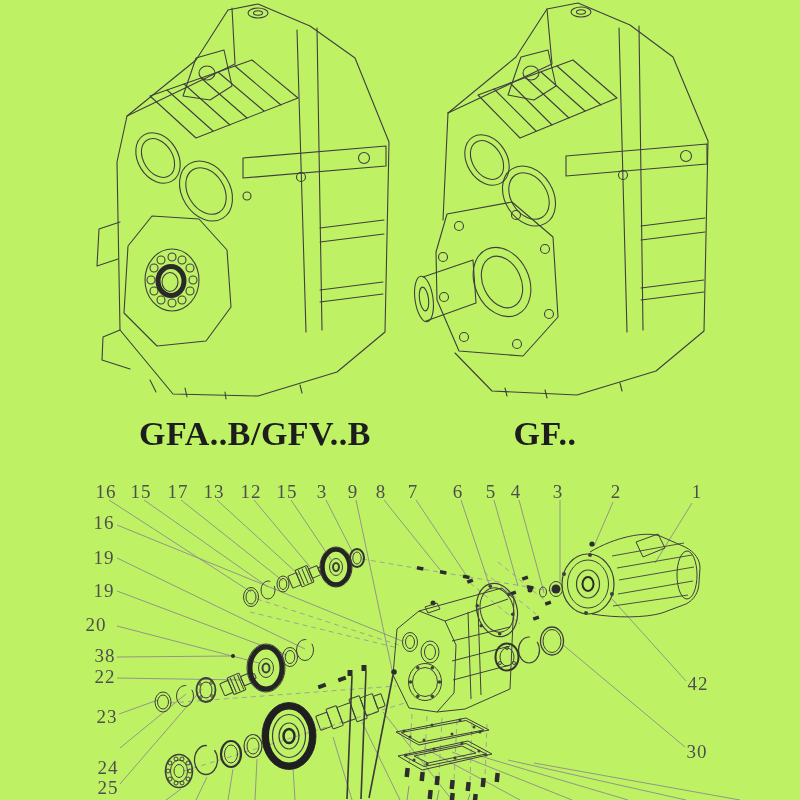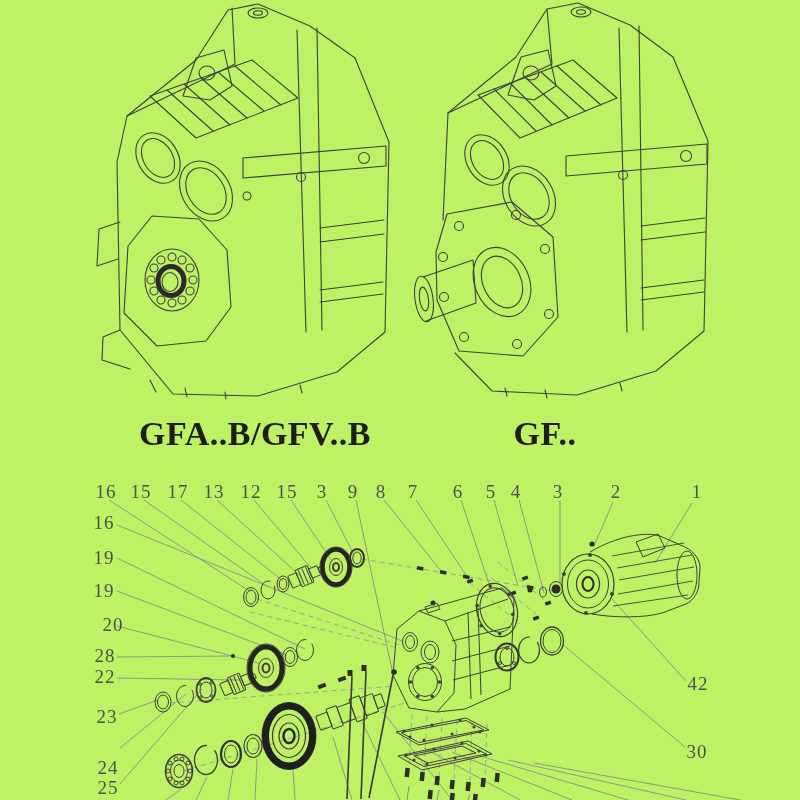--- a/index.html
+++ b/index.html
@@ -427,22 +427,22 @@
   <span class="co" style="left:322px;top:492px">3</span>
   <span class="co" style="left:287px;top:492px">15</span>
   <span class="co" style="left:251px;top:492px">12</span>
   <span class="co" style="left:214px;top:492px">13</span>
   <span class="co" style="left:178px;top:492px">17</span>
   <span class="co" style="left:141px;top:492px">15</span>
   <span class="co" style="left:106px;top:492px">16</span>
   <span class="co" style="left:104px;top:523px">16</span>
   <span class="co" style="left:104px;top:558px">19</span>
   <span class="co" style="left:104px;top:591px">19</span>
-  <span class="co" style="left:113px;top:625px">20</span>
-  <span class="co" style="left:105px;top:656px">28</span>
+  <span class="co" style="left:96px;top:625px">20</span>
+  <span class="co" style="left:105px;top:656px">38</span>
   <span class="co" style="left:105px;top:677px">22</span>
   <span class="co" style="left:107px;top:717px">23</span>
   <span class="co" style="left:108px;top:768px">24</span>
   <span class="co" style="left:108px;top:788px">25</span>
   <span class="co" style="left:697px;top:752px">30</span>
   <span class="co" style="left:698px;top:684px">42</span>
 </div>
 
 </div>
 

